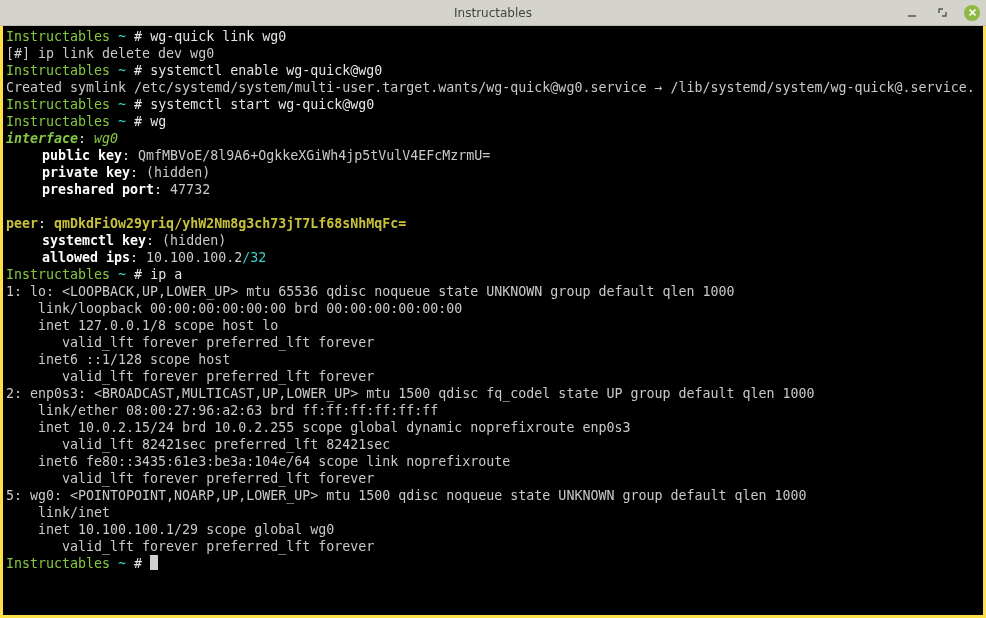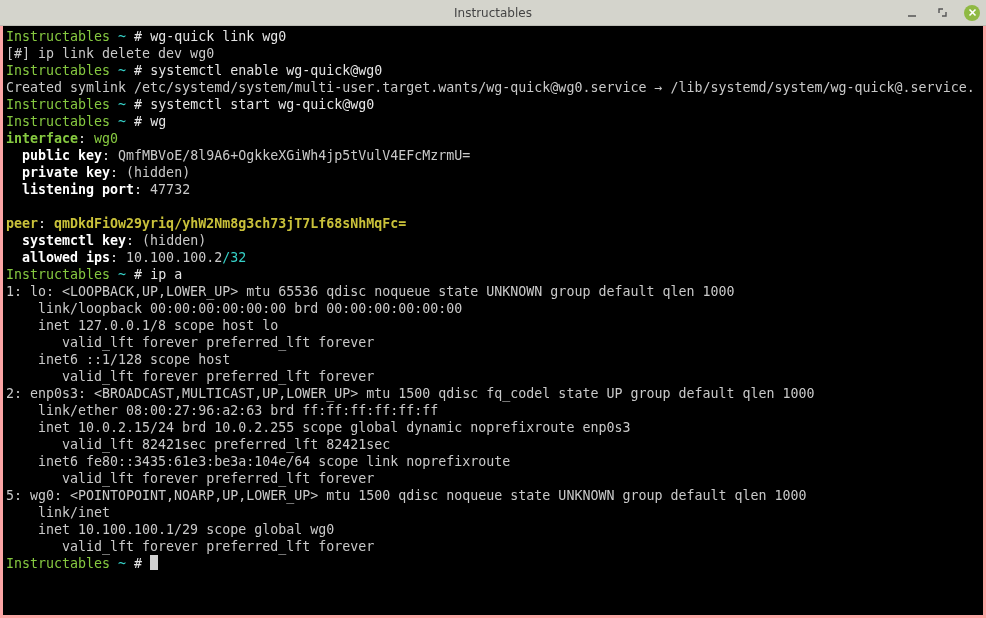--- a/index.html
+++ b/index.html
@@ -6,21 +6,21 @@
   body {
     width: 986px;
     height: 618px;
     background: #d4d4cc;
     font-family: "DejaVu Sans", "Liberation Sans", sans-serif;
     overflow: hidden;
   }
   .window {
     width: 986px;
     height: 618px;
-    background: #fca5a5;
+    background: #fde047;
     display: flex;
     flex-direction: column;
   }
   .titlebar {
     height: 26px;
     background: #d4d4cc;
     display: flex;
     align-items: center;
     position: relative;
     border-bottom: 1px solid #bdbdb5;
@@ -83,23 +83,23 @@
     color: #d0d0d0;
     font-family: "DejaVu Sans Mono", "Liberation Mono", monospace;
     font-size: 13.3px;
     line-height: 17px;
     padding: 2px 3px;
     white-space: pre;
     overflow: hidden;
     margin: 0 3px 3px 3px;
   }
   .green { color: #86c940; }
-  .brightgreen { color: #86c940; }
+  .brightgreen { color: #86c940; font-style: italic; }
   .white { color: #e4e4e4; }
-  .bold { font-weight: bold; color: #ffffff; }
+  .bold { font-weight: bold; color: #ffffff; margin-left: 20px; }
   .cyan { color: #35d0c7; }
   .yellow { color: #c9c13a; font-weight: bold; }
   .dgray { color: #c9c9c9; }
   .cursor {
     display: inline-block;
     width: 8px;
     height: 15px;
     background: #d0d0d0;
     vertical-align: text-bottom;
     margin-bottom: 1px;
@@ -136,21 +136,21 @@
 
   <div class="terminal" id="term"><span class="green">Instructables</span><span class="cyan"> ~ </span><span class="white"># </span><span class="white">wg-quick link wg0</span>
 <span class="dgray">[#] ip link delete dev wg0</span>
 <span class="green">Instructables</span><span class="cyan"> ~ </span><span class="white"># </span><span class="white">systemctl enable wg-quick@wg0</span>
 <span class="dgray">Created symlink /etc/systemd/system/multi-user.target.wants/wg-quick@wg0.service → /lib/systemd/system/wg-quick@.service.</span>
 <span class="green">Instructables</span><span class="cyan"> ~ </span><span class="white"># </span><span class="white">systemctl start wg-quick@wg0</span>
 <span class="green">Instructables</span><span class="cyan"> ~ </span><span class="white"># </span><span class="white">wg</span>
 <span class="brightgreen"><b>interface</b></span><span class="white">: </span><span class="brightgreen">wg0</span>
   <span class="bold">public key</span><span class="white">: </span><span class="dgray">QmfMBVoE/8l9A6+OgkkeXGiWh4jp5tVulV4EFcMzrmU=</span>
   <span class="bold">private key</span><span class="white">: </span><span class="dgray">(hidden)</span>
-  <span class="bold">listening port</span><span class="white">: </span><span class="dgray">47732</span>
+  <span class="bold">preshared port</span><span class="white">: </span><span class="dgray">47732</span>
 
 <span class="yellow">peer</span><span class="white">: </span><span class="yellow">qmDkdFiOw29yriq/yhW2Nm8g3ch73jT7Lf68sNhMqFc=</span>
   <span class="bold">systemctl key</span><span class="white">: </span><span class="dgray">(hidden)</span>
   <span class="bold">allowed ips</span><span class="white">: </span><span class="dgray">10.100.100.2</span><span class="cyan">/32</span>
 <span class="green">Instructables</span><span class="cyan"> ~ </span><span class="white"># </span><span class="white">ip a</span>
 <span class="dgray">1: lo: &lt;LOOPBACK,UP,LOWER_UP&gt; mtu 65536 qdisc noqueue state UNKNOWN group default qlen 1000</span>
 <span class="dgray">    link/loopback 00:00:00:00:00:00 brd 00:00:00:00:00:00</span>
 <span class="dgray">    inet 127.0.0.1/8 scope host lo</span>
 <span class="dgray">       valid_lft forever preferred_lft forever</span>
 <span class="dgray">    inet6 ::1/128 scope host </span>

